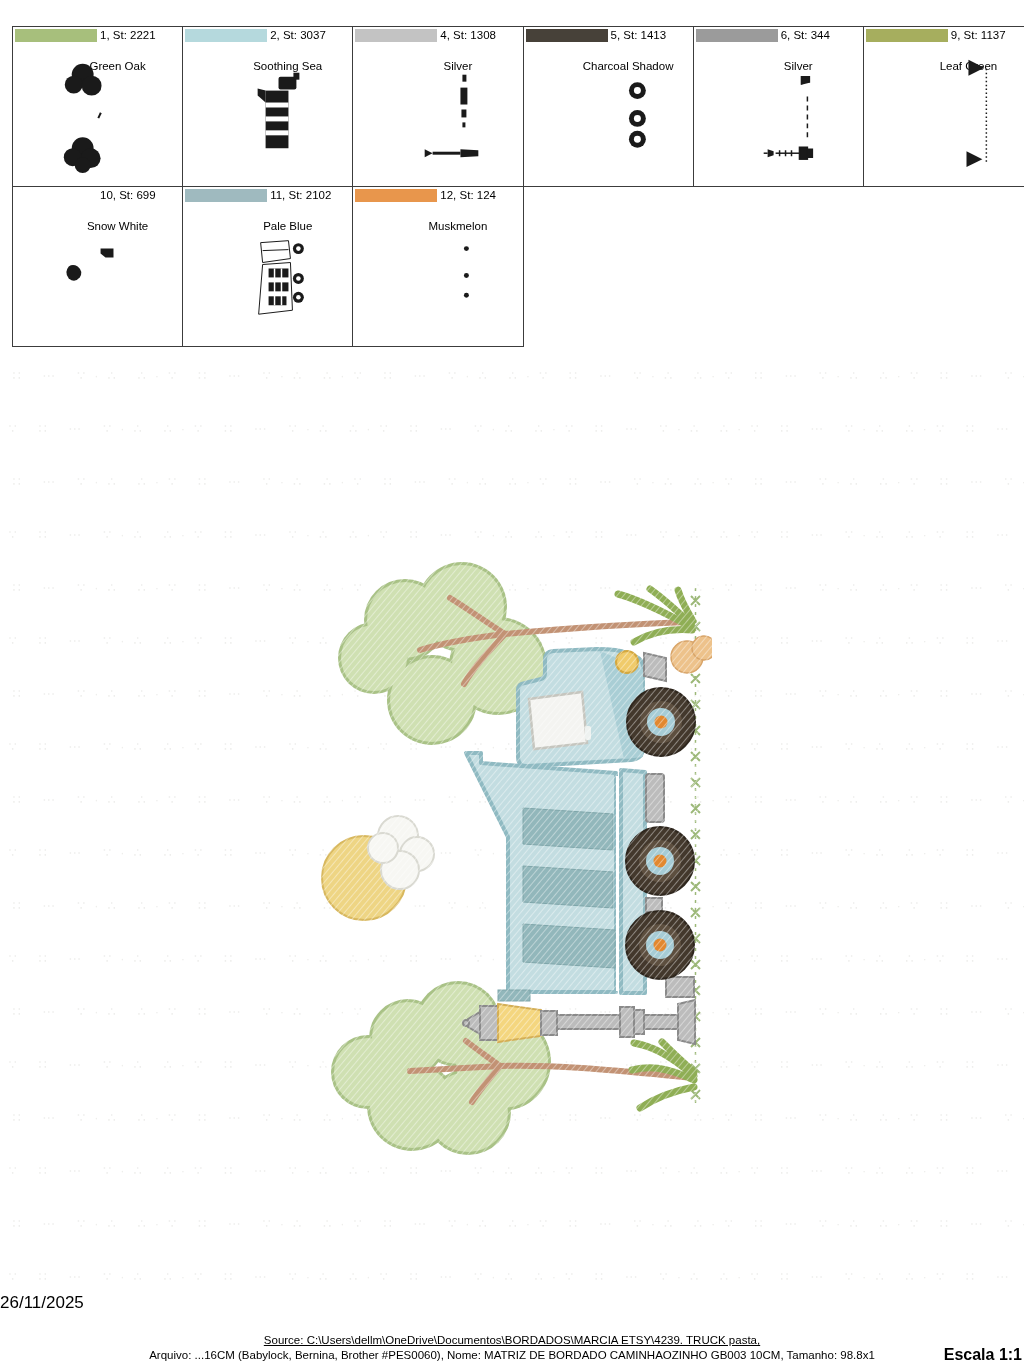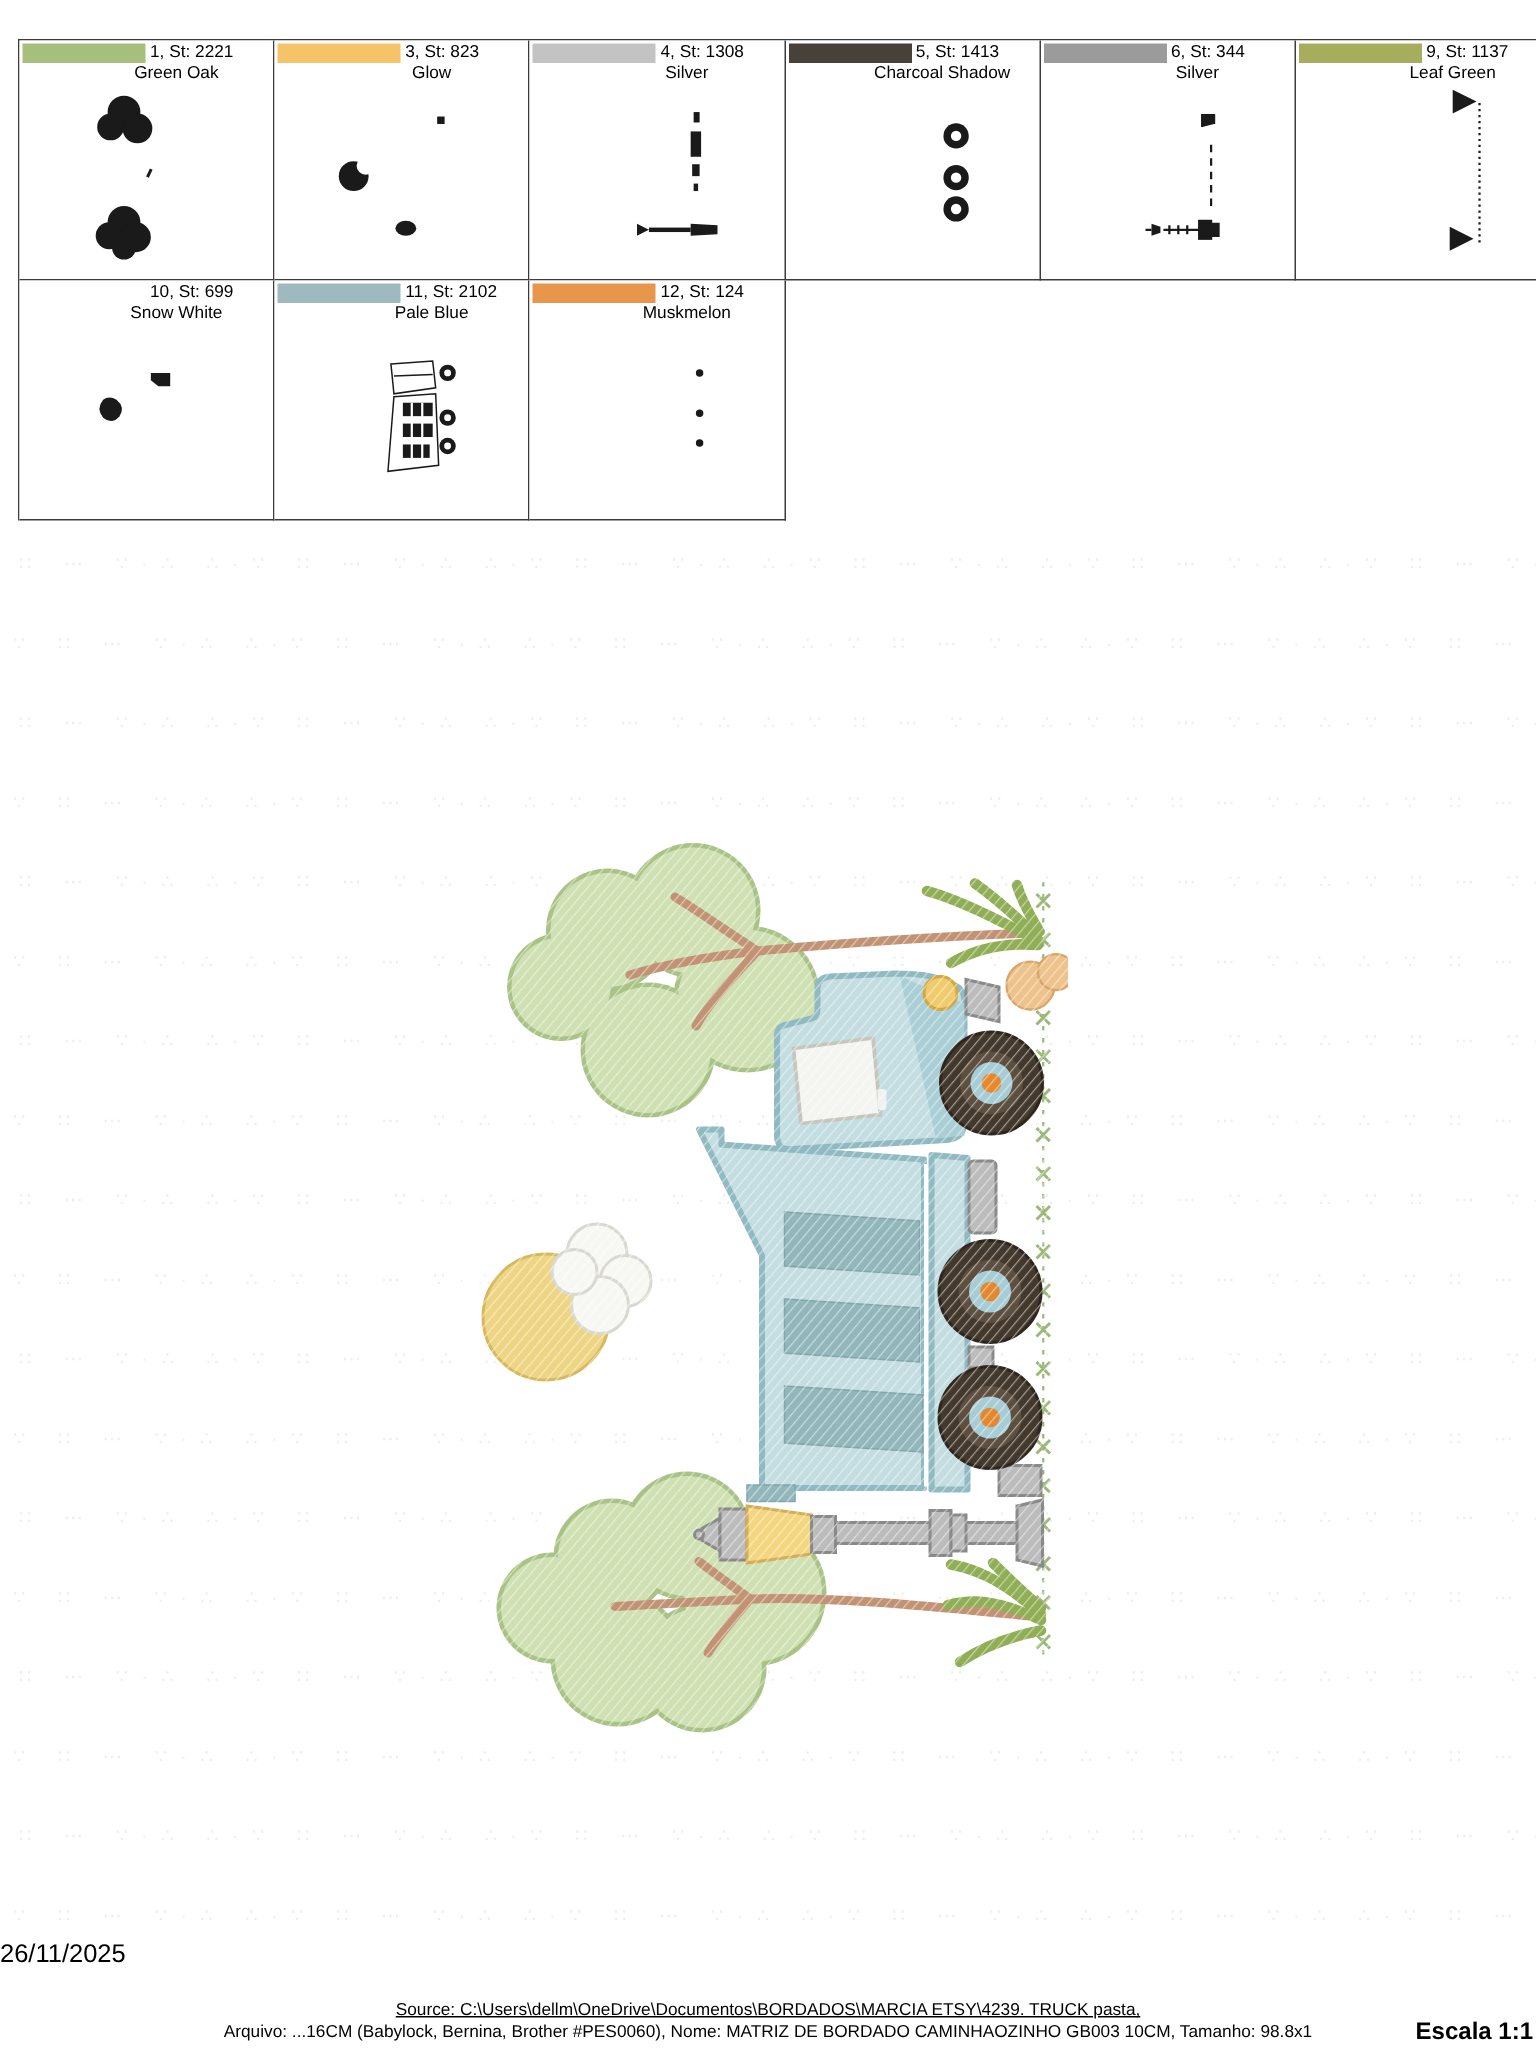--- a/index.html
+++ b/index.html
@@ -10,21 +10,21 @@
   .wm div{position:absolute;white-space:nowrap;font-size:13px;letter-spacing:9px;
           color:#eeeeec;user-select:none;}
   
   .thread-table{position:absolute;left:12px;top:26px;width:1021px;z-index:2;
     display:grid;grid-template-columns:repeat(6,1fr);
     border-top:1px solid #3c3c3c;border-left:1px solid #3c3c3c;background:#fff;}
   .cell{position:relative;height:159px;border-right:1px solid #3c3c3c;border-bottom:1px solid #3c3c3c;overflow:hidden;background:#fff;}
   .head{display:flex;align-items:flex-start;padding:2px 0 0 2px;}
   .swatch{width:82px;height:13px;flex:none;}
   .stlbl{margin-left:3px;font-size:11.5px;line-height:12px;white-space:nowrap;}
-  .cname{text-align:center;font-size:11.5px;line-height:12px;margin-top:1px;padding-left:40px;}
+  .cname{text-align:center;font-size:11.5px;line-height:12px;margin-top:18px;padding-left:40px;}
   .thumb{position:absolute;left:0;top:0;width:100%;height:100%;fill:#1a1a1a;}
   
   .design{position:absolute;left:320px;top:548px;width:392px;height:614px;z-index:1;}
   .foliageE{fill:var(--foliageEdge);}  .foliageF{fill:var(--foliage);}
   .branch{stroke:var(--branch);stroke-width:6;fill:none;stroke-linecap:round;}
   .grass{stroke:var(--grass);stroke-width:7;fill:none;stroke-linecap:round;}
   .bush{fill:var(--bush);stroke:var(--bushEdge);stroke-width:1.5;}
   .metal{fill:var(--metal);stroke:var(--metalEdge);stroke-width:2;}
   .bodyfill{fill:var(--body);stroke:var(--bodyEdge);stroke-width:4;stroke-linejoin:round;}
   .slat{fill:var(--slat);stroke:#7fa6aa;stroke-width:1;}
@@ -76,34 +76,37 @@
           <circle cx="61" cy="58" r="9"></circle>
           <circle cx="79" cy="59" r="10"></circle>
         <rect x="86" y="86" width="2" height="6" transform="rotate(25 87 89)"></rect>
         <circle cx="70" cy="122" r="11"></circle>
           <circle cx="60" cy="131" r="9"></circle>
           <circle cx="78" cy="132" r="10"></circle>
           <circle cx="70" cy="139" r="8"></circle>
       </svg>
     </div>
 
-
-    <div class="cell">
-      <div class="head">
-          <span class="swatch" style="background-color: rgb(246, 196, 104);"></span>
-          <span class="stlbl">3, St: 823</span>
-        </div>
-      <div class="cname">Glow</div>
-      <svg class="thumb" viewBox="0 0 170 160">
-        <circle cx="53" cy="91" r="10"></circle>
-          <circle cx="61" cy="84" r="6" fill="#fff"></circle>
-        <rect x="109" y="51" width="5" height="5"></rect>
-          <ellipse cx="88" cy="126" rx="7" ry="5"></ellipse>
-      </svg>
-    </div>
+    <div class="cell">
+      <div class="head">
+          <span class="swatch" style="background-color: rgb(181, 217, 221);"></span>
+          <span class="stlbl">2, St: 3037</span>
+        </div>
+      <div class="cname">Soothing Sea</div>
+      <svg class="thumb" viewBox="0 0 170 160">
+        <rect x="96" y="50" width="18" height="13" rx="2"></rect>
+          <rect x="111" y="46" width="6" height="7"></rect>
+        <rect x="83" y="64" width="23" height="58"></rect>
+        <rect x="83" y="76" width="23" height="5" fill="#fff"></rect>
+          <rect x="83" y="90" width="23" height="5" fill="#fff"></rect>
+          <rect x="83" y="104" width="23" height="5" fill="#fff"></rect>
+        <polygon points="75,62 83,64 83,76 75,69"></polygon>
+      </svg>
+    </div>
+
 
     <div class="cell">
       <div class="head">
           <span class="swatch" style="background-color: rgb(195, 195, 195);"></span>
           <span class="stlbl">4, St: 1308</span>
         </div>
       <div class="cname">Silver</div>
       <svg class="thumb" viewBox="0 0 170 160">
         <rect x="110" y="48" width="4" height="7"></rect>
           <rect x="108" y="61" width="7" height="17"></rect>

